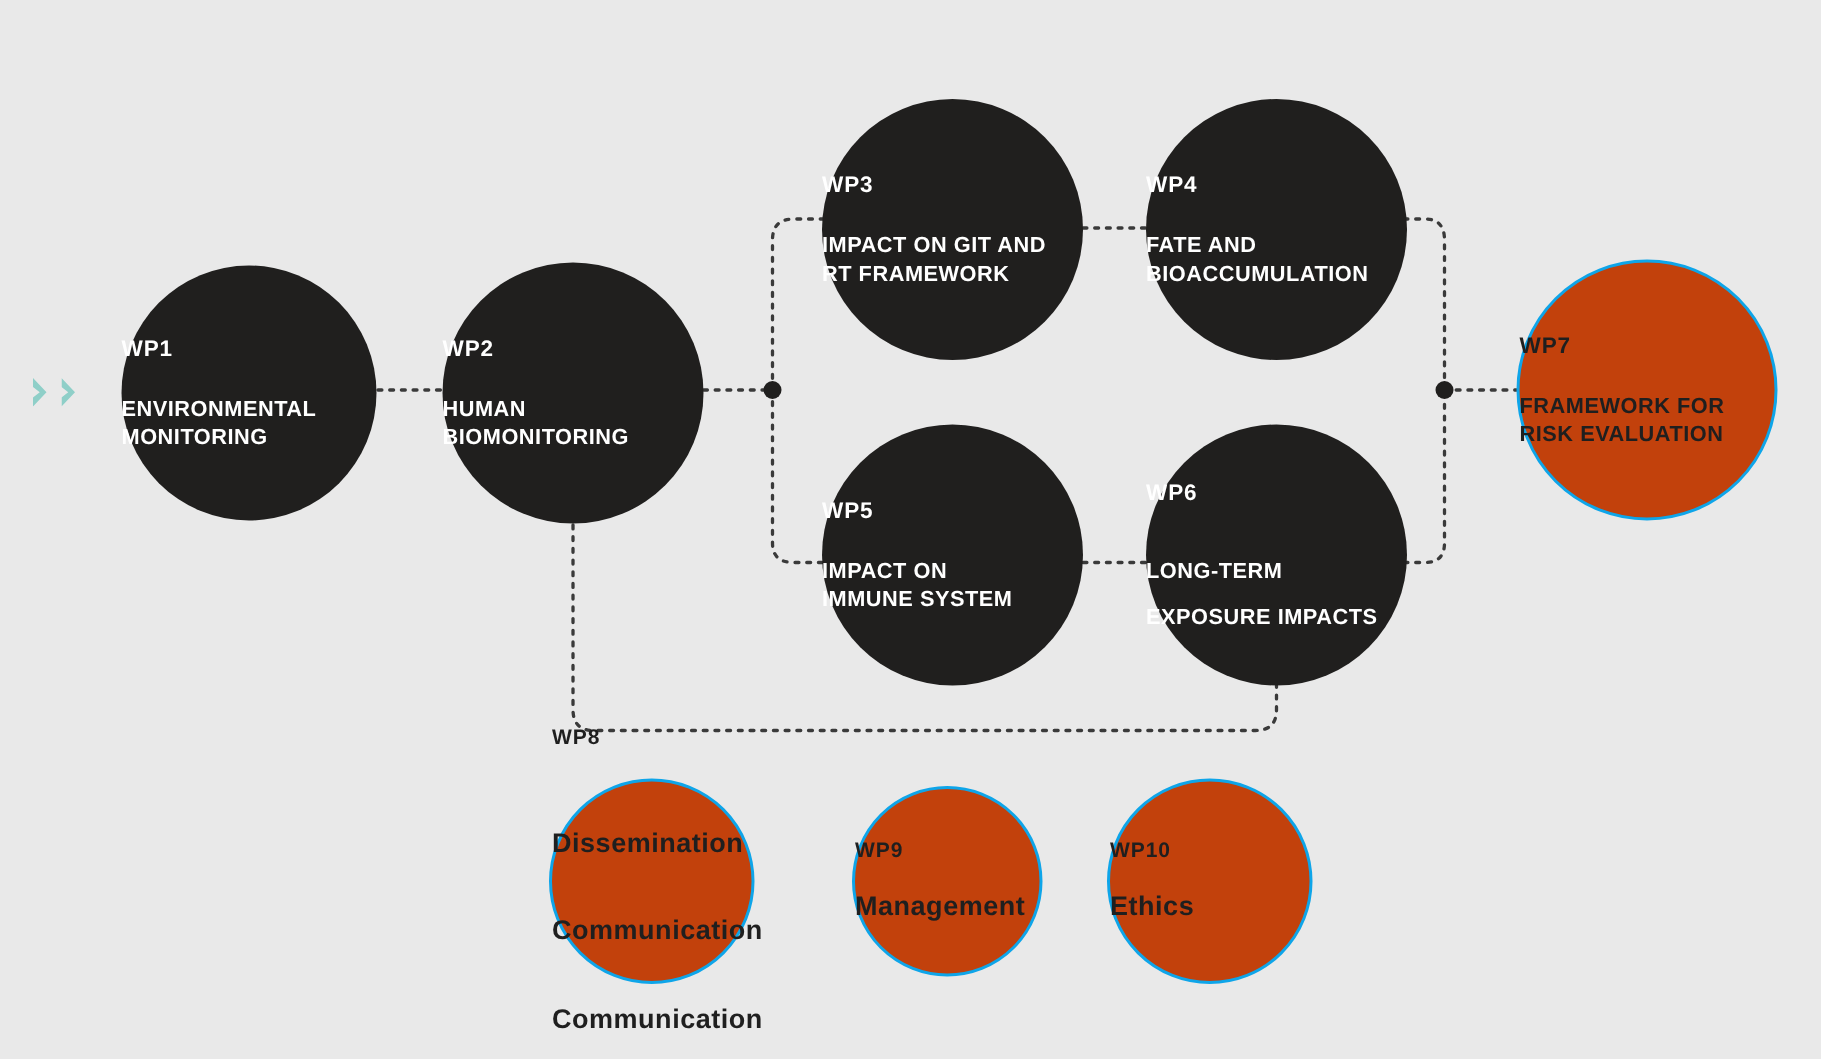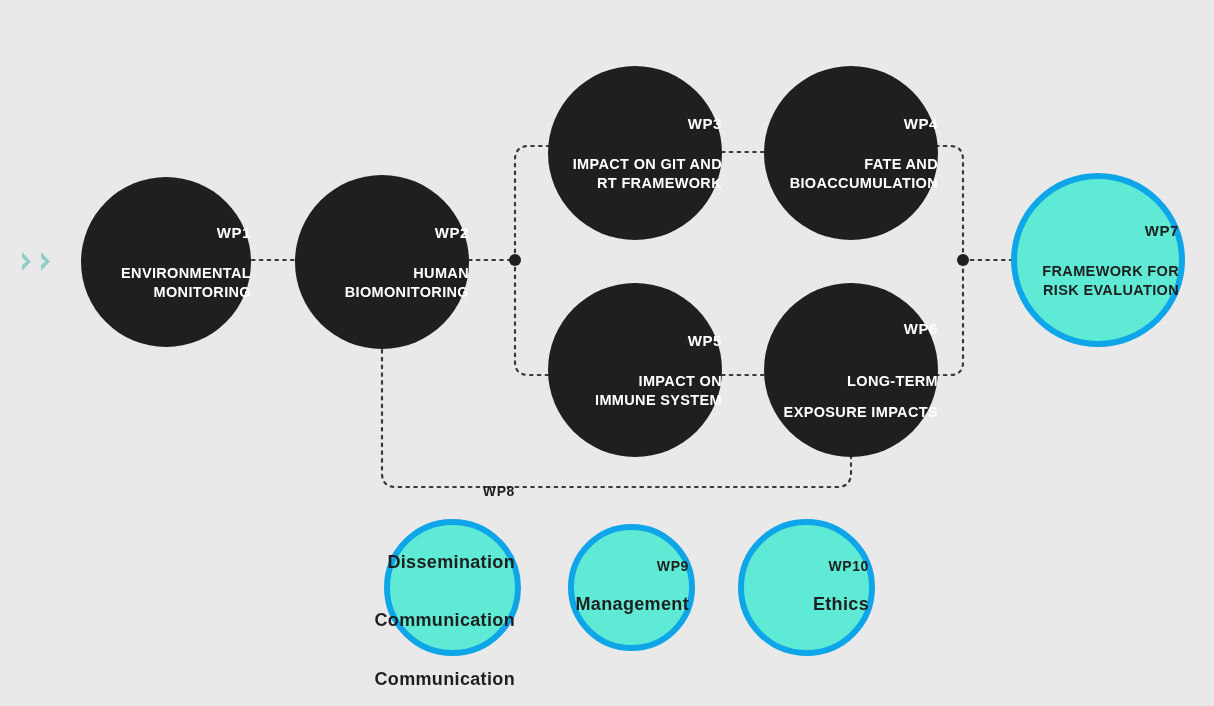--- a/index.html
+++ b/index.html
@@ -26,33 +26,33 @@
     width: 1214px;
     height: 706px;
     pointer-events: none;
   }
   .node {
     position: absolute;
     border-radius: 50%;
     box-sizing: border-box;
     display: flex;
     flex-direction: column;
-    align-items: flex-end;
+    align-items: flex-start;
     justify-content: center;
     text-align: center;
     line-height: 1.28;
   }
   .node.dark {
     background: #201f1e;
     color: #ffffff;
   }
   .node.light {
-    background: #5eead4;
+    background: #c2410c;
     color: #1f1f1f;
-    border: 6px solid #0ea5e9;
+    border: 2px solid #0ea5e9;
   }
   .node .wp-code {
     font-weight: bold;
     letter-spacing: 0.6px;
   }
   .node .wp-title {
     font-weight: 700;
     letter-spacing: 0.35px;
   }
   
@@ -146,21 +146,21 @@
     <span class="wp-title">LONG-TERM</span>
     <span class="wp-title">EXPOSURE IMPACTS</span>
   </div>
 
   <div class="node light tier-main" style="left:1011px; top:173px; width:174px; height:174px;">
     <span class="wp-code">WP7</span>
     <span class="wp-title">FRAMEWORK FOR</span>
     <span class="wp-title">RISK EVALUATION</span>
   </div>
 
-  <div class="node light tier-support" style="left:384px; top:519px; width:137px; height:137px;gap:32px;">
+  <div class="node light tier-support" style="left:366px; top:519px; width:137px; height:137px;gap:32px;">
     <span class="wp-code">WP8</span>
     <span class="wp-title">Dissemination</span>
     <span class="wp-title">Communication</span>
     <span class="wp-title">Communication</span>
   </div>
 
   <div class="node light tier-support" style="left:568px; top:524px; width:127px; height:127px;">
     <span class="wp-code">WP9</span>
     <span class="wp-title">Management</span>
   </div>

